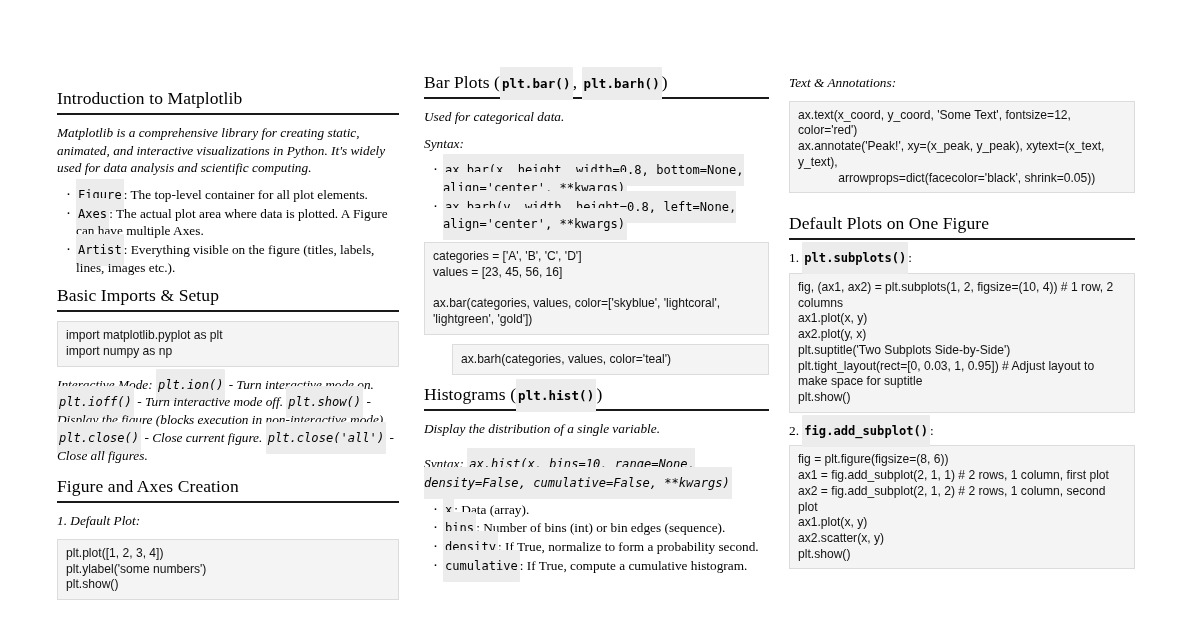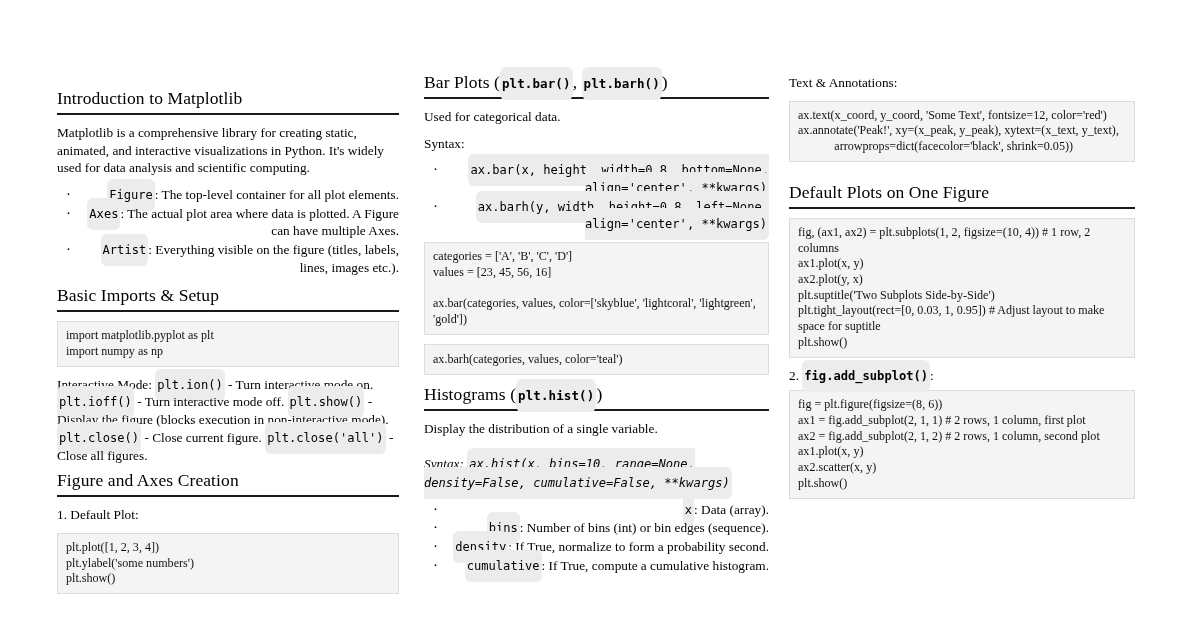--- a/index.html
+++ b/index.html
@@ -66,38 +66,38 @@
   }
   .after-rule {
     margin-top: 9px;
   }
 
   p.body {
     font-size: 13.3px;
     line-height: 1.33;
     margin: 0 0 9px 0;
     text-align: left;
-  }
-  p.body:last-child { margin-bottom: 6px; }
+    font-style: italic;
+  }
+  p.body:last-child { margin-bottom: 12px; }
 
   .tight { margin-bottom: 7px; }
 
   ul.bullets {
     list-style: none;
     margin: 0 0 9px 0;
     padding: 0 0 0 8px;
   }
   ul.bullets li {
     font-size: 13.3px;
     line-height: 1.33;
     margin: 0 0 1px 0;
     padding-left: 11px;
     position: relative;
     text-indent: 0;
-    text-align: right;
   }
   ul.bullets li::before {
     content: "\00B7";
     position: absolute;
     left: 1px;
     top: -1px;
     font-size: 15px;
     line-height: 1.33;
   }
 
@@ -116,41 +116,41 @@
   .num-label {
     font-size: 13.3px;
   }
 
   .code-inline {
     font-family: "DejaVu Sans Mono", "Liberation Mono", monospace;
     font-size: 12.1px;
     background: #ececec;
     color: #000000;
     padding: 9px 2px;
-    border-radius: 6px;
+    border-radius: 1px;
     line-height: 1.33;
     white-space: normal;
   }
   .code-inline.b { font-weight: bold; }
 
   pre.code-block {
-    font-family: Liberation Serif, serif;
+    font-family: Liberation Sans, sans-serif;
     font-size: 12.1px;
     line-height: 1.30;
     background: #f4f4f4;
     border: 1px solid #dcdcdc;
     color: #111111;
     margin: 0 0 9px 0;
     padding: 6px 8px;
     white-space: pre-wrap;
     word-break: break-word;
     overflow-wrap: break-word;
     box-sizing: border-box;
   }
-  pre.code-block.oneline { padding: 7px 8px; }
+  pre.code-block.oneline { padding: 7px 8px; margin-left: 28px; }
 
   .label-line {
     font-size: 13.3px;
     line-height: 1.33;
     margin: 0 0 6px 0;
   }
   .syntax-line {
     font-size: 13.3px;
     line-height: 1.45;
     margin: 16px 0 8px 0;
@@ -231,20 +231,21 @@
       <pre class="code-block">ax.text(x_coord, y_coord, 'Some Text', fontsize=12, color='red')
 ax.annotate('Peak!', xy=(x_peak, y_peak), xytext=(x_text, y_text),
             arrowprops=dict(facecolor='black', shrink=0.05))</pre>
 
       <div class="gap-md"></div>
 
       <h2 class="section-title">Default Plots on One Figure</h2>
       <div class="after-rule">
         <ol class="numbered">
           <li>
+            <div class="label-line"><span class="num-label">1. </span><span class="code-inline b">plt.subplots()</span><span>:</span></div>
             <pre class="code-block">fig, (ax1, ax2) = plt.subplots(1, 2, figsize=(10, 4)) # 1 row, 2 columns
 ax1.plot(x, y)
 ax2.plot(y, x)
 plt.suptitle('Two Subplots Side-by-Side')
 plt.tight_layout(rect=[0, 0.03, 1, 0.95]) # Adjust layout to make space for suptitle
 plt.show()</pre>
           </li>
           <li>
             <div class="label-line"><span class="num-label">2. </span><span class="code-inline b">fig.add_subplot()</span><span>:</span></div>
             <pre class="code-block">fig = plt.figure(figsize=(8, 6))

